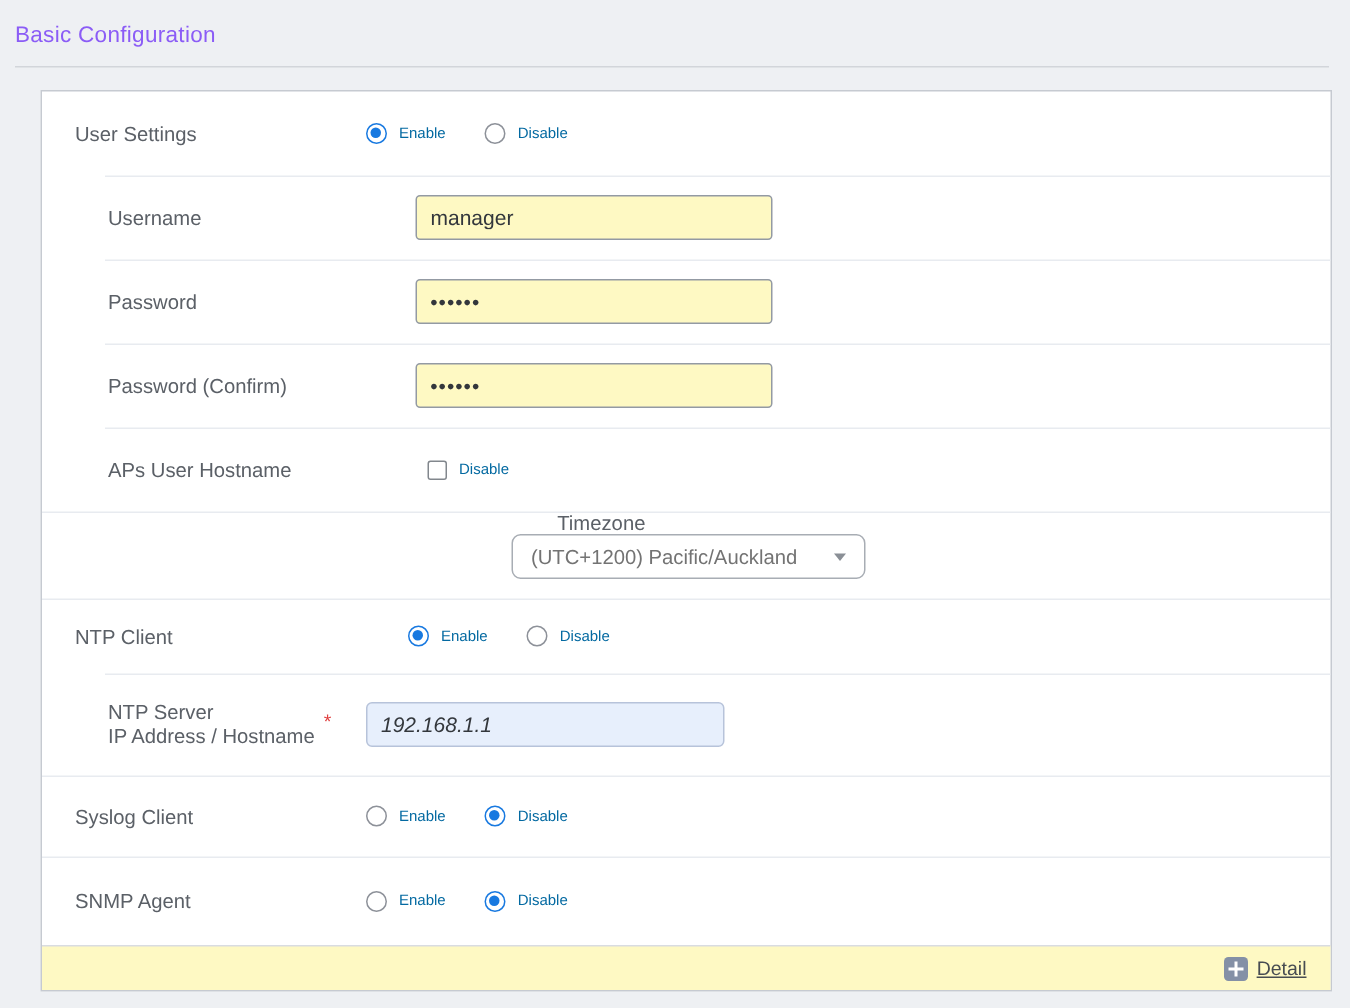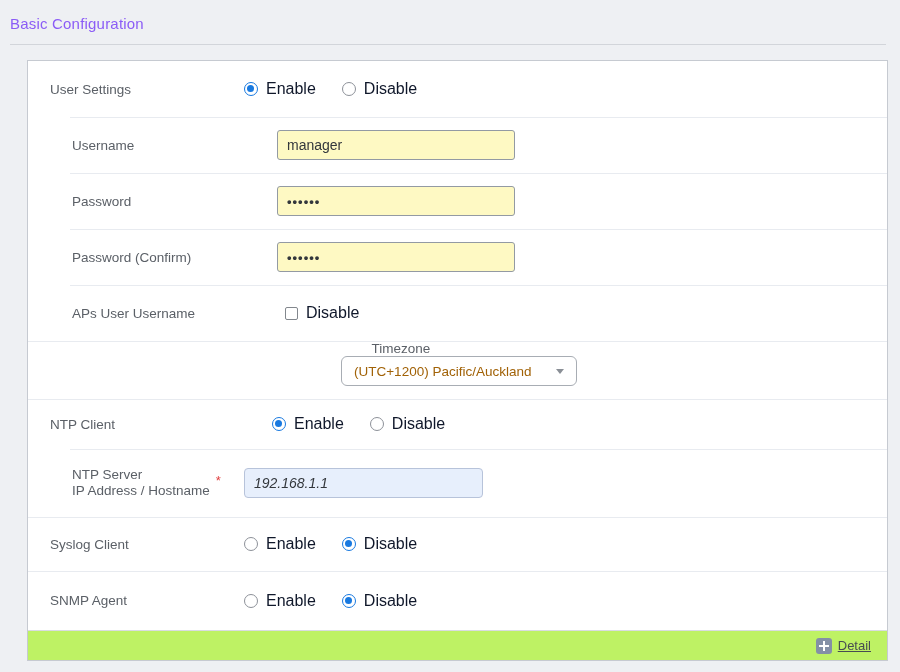--- a/index.html
+++ b/index.html
@@ -36,21 +36,21 @@
     width:216px; flex:none; padding-left:22px;
     font-size:13.5px; color:#5b6067;
   }
   .row.sub .row-label { padding-left:44px; }
   .ntp-label { display:flex; align-items:center; }
   .ntp-label-text { line-height:16px; }
   .required { color:#e04040; font-size:13px; margin-left:6px; position:relative; top:-3px; }
   
   .radio-group { display:flex; align-items:center; gap:26px; }
   .radio-option, .cb-option { display:flex; align-items:center; gap:8px; cursor:default; }
-  .option-text { font-size:16px; color:#0f172a; }
+  .option-text { font-size:10px; color:#0369a1; }
   .radio {
     width:14px; height:14px; border-radius:50%; flex:none;
     border:1px solid #8d9199; background:#fff; position:relative;
   }
   .radio.checked { border:1.5px solid #1879e0; }
   .radio.checked::after {
     content:""; position:absolute; left:2px; top:2px; width:7px; height:7px;
     border-radius:50%; background:#1879e0;
   }
   .checkbox {
@@ -66,30 +66,30 @@
   .pw { font-weight:700; letter-spacing:1px; font-size:13px; }
   .ntp-input {
     width:239px; background:#e7effc; border:1px solid #b7c3da; border-radius:4px;font-style:italic;
   }
   .ctl-ml33 { margin-left:33px; }
   .ctl-ml41 { margin-left:41px; }
   .ctl-ml3  { margin-left:3px; }
   .select {
     width:236px; height:30px; border:1px solid #a8adb4; border-radius:6px;
     display:flex; align-items:center; justify-content:space-between;
-    padding:0 12px; font-size:13.5px; color:#a16207; background:#fff;
+    padding:0 12px; font-size:13.5px; color:#737373; background:#fff;
   }
   .caret {
     width:0; height:0; flex:none;
     border-left:4.5px solid transparent; border-right:4.5px solid transparent;
     border-top:5.5px solid #8a8f96;
   }
   
   .panel-footer {
-    height:30px; background:#bef264; border-top:1px solid #d9dce1;
+    height:30px; background:#fef9c3; border-top:1px solid #d9dce1;
     display:flex; align-items:center; justify-content:flex-end;
     padding-right:16px; gap:6px;
   }
   .plus-icon {
     position:relative; width:16px; height:16px; flex:none;
     background:#8490a6; border-radius:3px;
   }
   .plus-icon::before {
     content:""; position:absolute; left:3px; top:7px; width:10px; height:2px; background:#fff;
   }
@@ -131,21 +131,21 @@
     <div class="row-label">Password</div>
     <input type="text" class="text-input pw ctl-ml33" value="••••••" style="">
   </div>
 
   <div class="row sub div-sub">
     <div class="row-label">Password (Confirm)</div>
     <input type="text" class="text-input pw ctl-ml33" value="••••••" style="">
   </div>
 
   <div class="row sub div-sub">
-    <div class="row-label">APs User Username</div>
+    <div class="row-label">APs User Hostname</div>
     <label class="cb-option ctl-ml41">
       <span class="checkbox"></span>
       <span class="option-text">Disable</span>
     </label>
   </div>
 
   <div class="row div-full h58">
     <div class="row-label">Timezone</div>
     <div class="select ctl-ml3">
       <span class="select-value">(UTC+1200) Pacific/Auckland</span>

